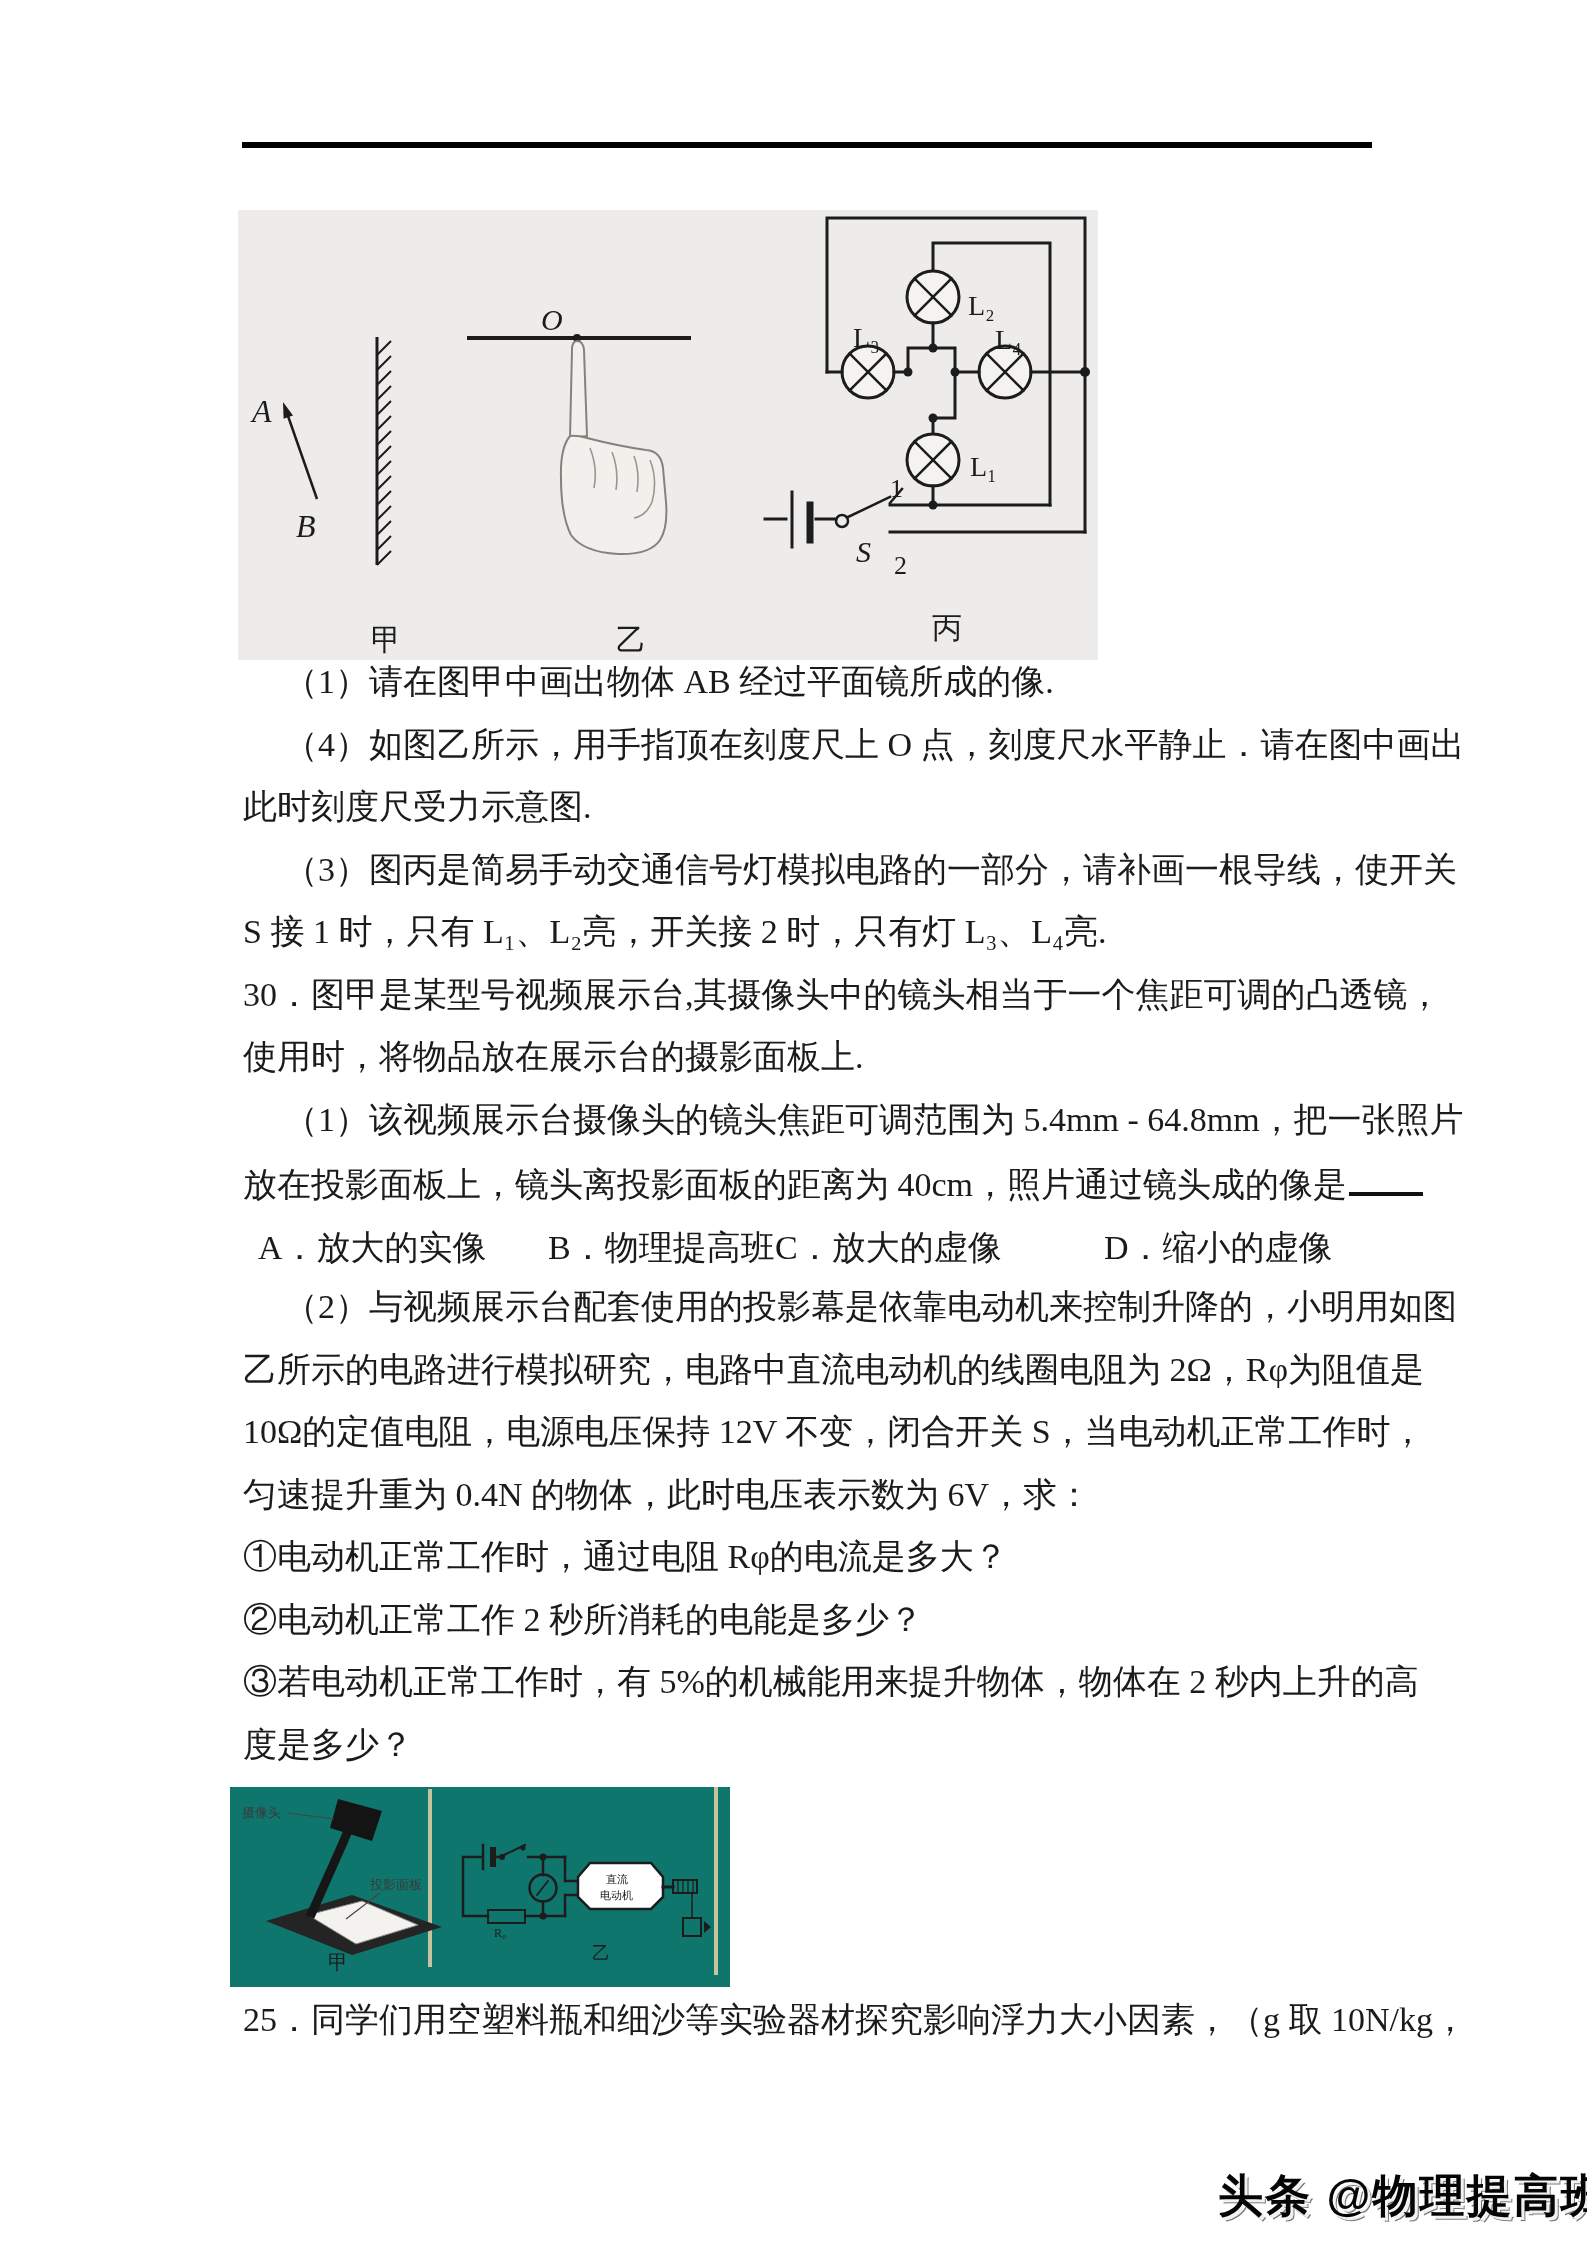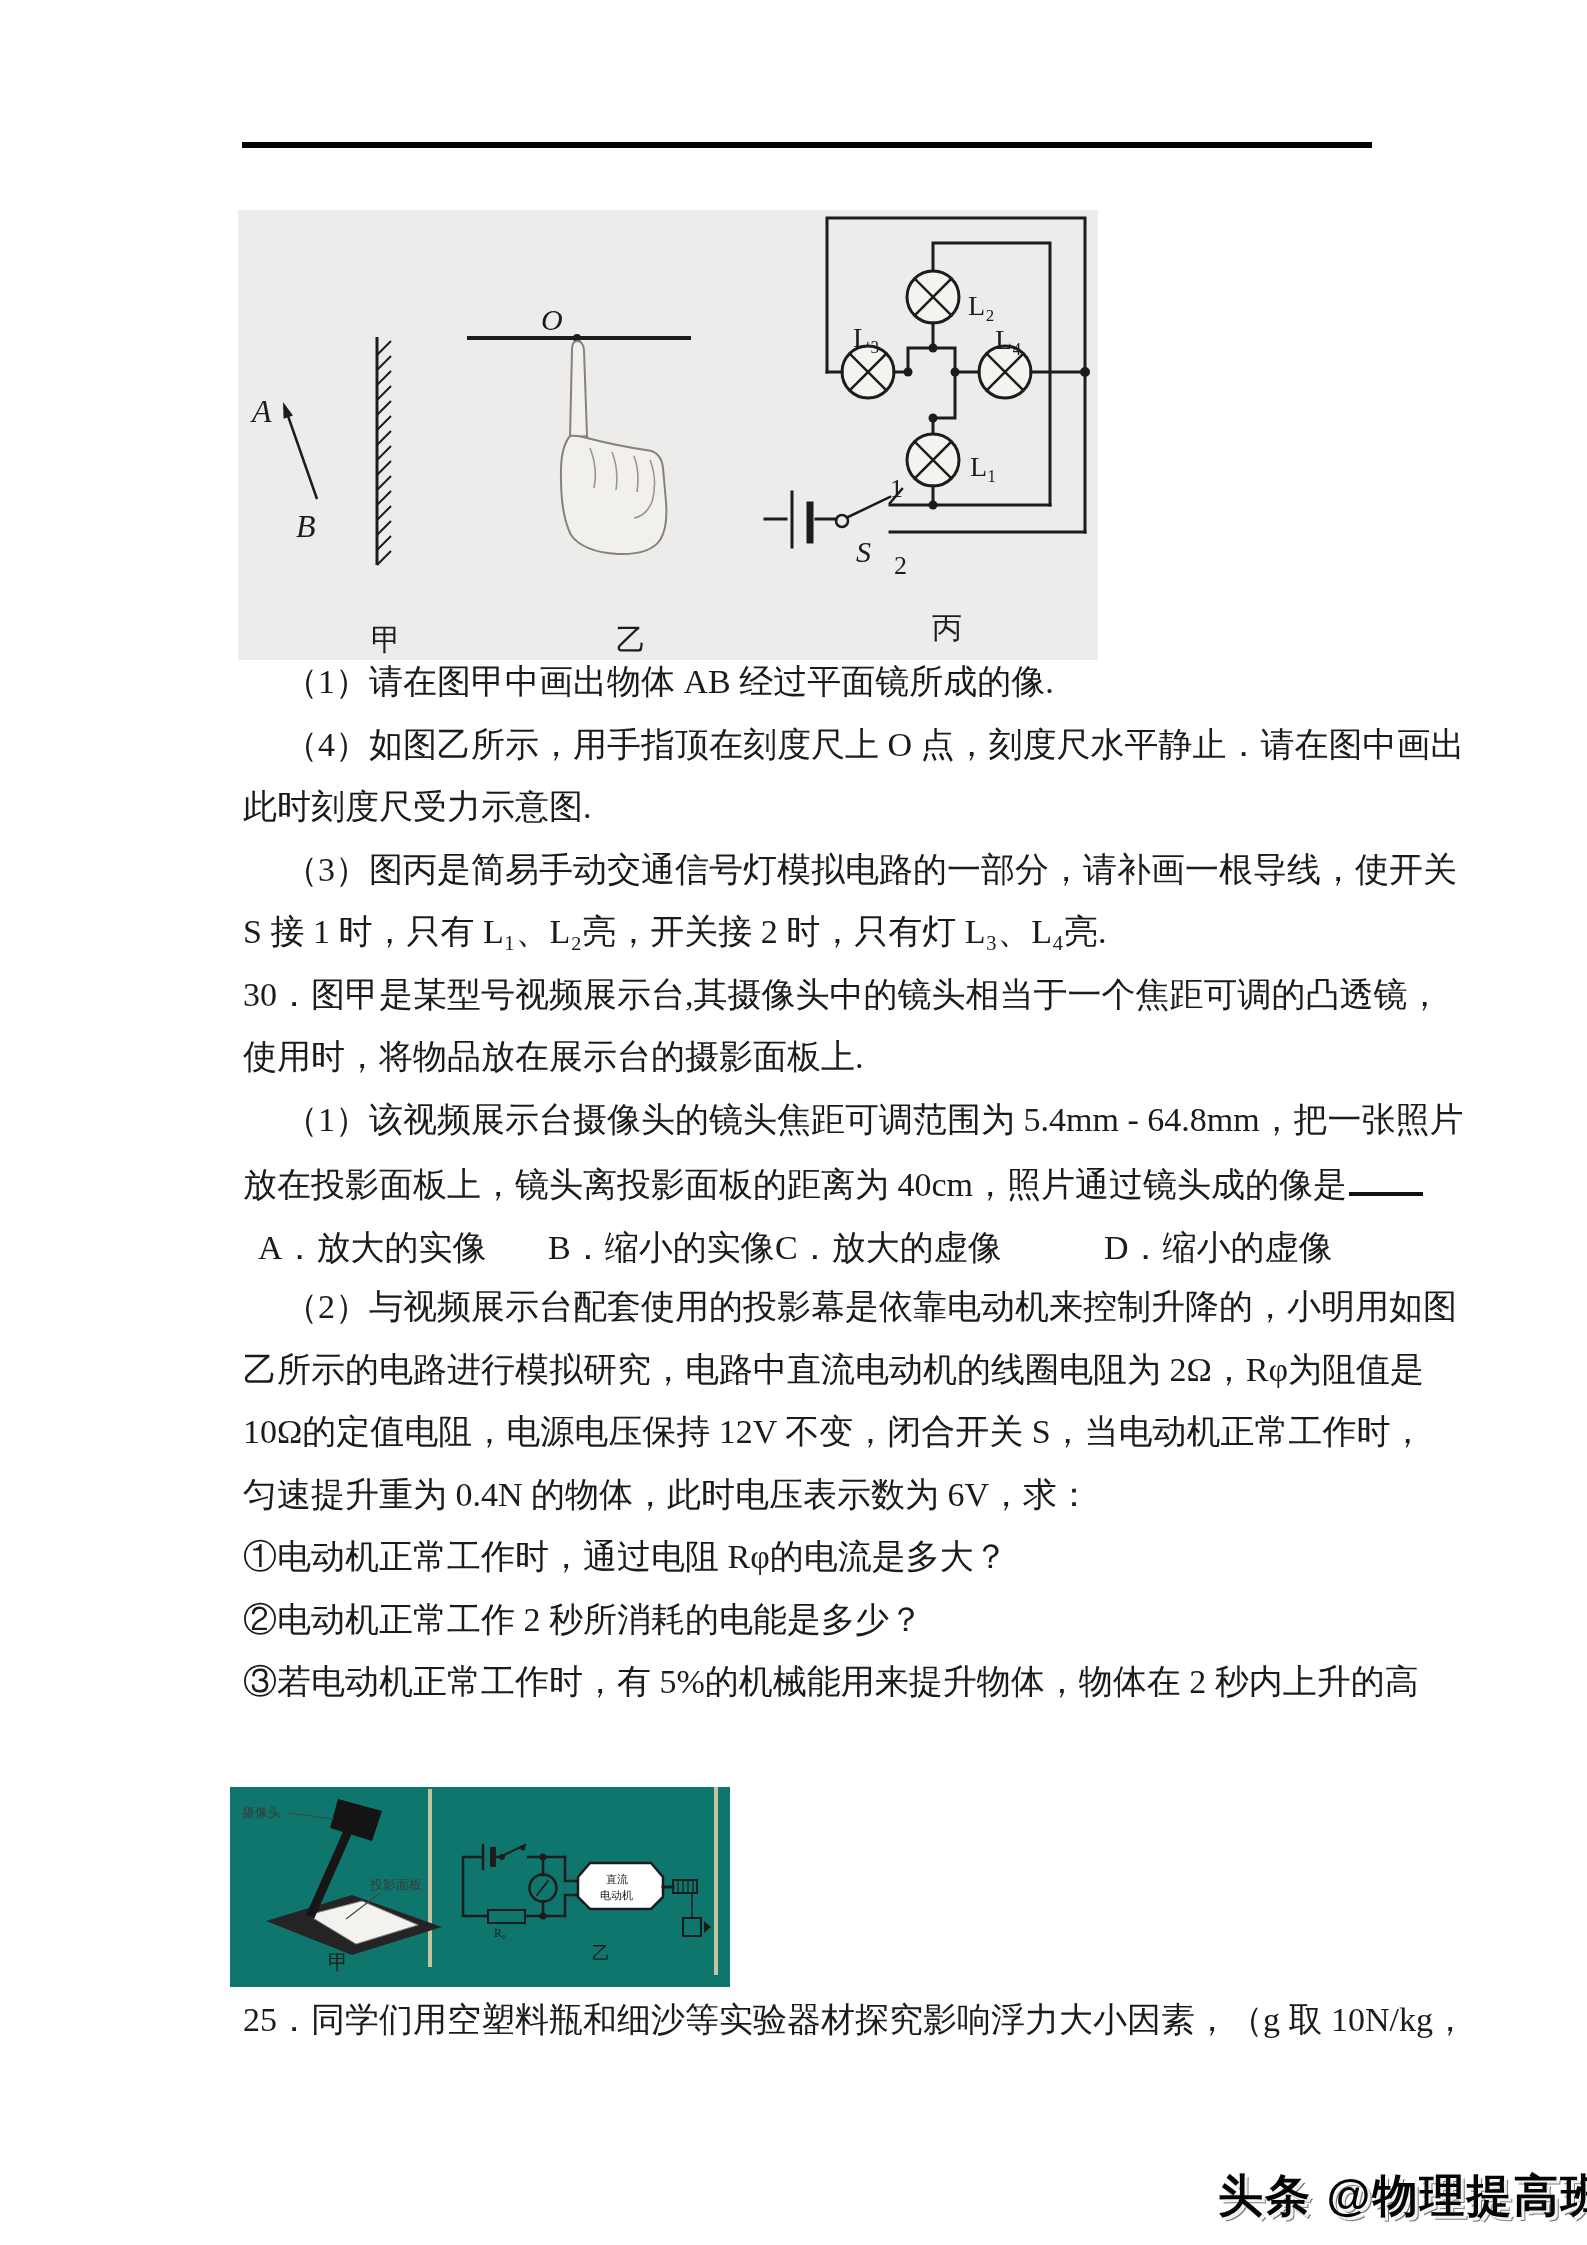--- a/index.html
+++ b/index.html
@@ -119,31 +119,32 @@
   <div class="tl indent" style="top:850px">（3）图丙是简易手动交通信号灯模拟电路的一部分，请补画一根导线，使开关</div>
   <div class="tl" style="top:912px">S 接 1 时，只有 L₁、L₂亮，开关接 2 时，只有灯 L₃、L₄亮.</div>
   <div class="tl" style="top:975px">30．图甲是某型号视频展示台,其摄像头中的镜头相当于一个焦距可调的凸透镜，</div>
   <div class="tl" style="top:1037px">使用时，将物品放在展示台的摄影面板上.</div>
   <div class="tl indent" style="top:1100px">（1）该视频展示台摄像头的镜头焦距可调范围为 5.4mm - 64.8mm，把一张照片</div>
   <div class="tl" style="top:1162px">
     <span>放在投影面板上，镜头离投影面板的距离为 40cm，照片通过镜头成的像是</span><span class="blank"></span>
   </div>
   <div class="optrow">
     <span style="left:0">A．放大的实像</span>
-    <span style="left:290px">B．缩小的实像</span>
+    <span style="left:290px">B．物理提高班</span>
     <span style="left:517px">C．放大的虚像</span>
     <span style="left:846px">D．缩小的虚像</span>
   </div>
   <div class="tl indent" style="top:1287px">（2）与视频展示台配套使用的投影幕是依靠电动机来控制升降的，小明用如图</div>
   <div class="tl" style="top:1350px">乙所示的电路进行模拟研究，电路中直流电动机的线圈电阻为 2Ω，Rφ为阻值是</div>
   <div class="tl" style="top:1412px">10Ω的定值电阻，电源电压保持 12V 不变，闭合开关 S，当电动机正常工作时，</div>
   <div class="tl" style="top:1475px">匀速提升重为 0.4N 的物体，此时电压表示数为 6V，求：</div>
   <div class="tl" style="top:1537px">①电动机正常工作时，通过电阻 Rφ的电流是多大？</div>
   <div class="tl" style="top:1600px">②电动机正常工作 2 秒所消耗的电能是多少？</div>
   <div class="tl" style="top:1662px">③若电动机正常工作时，有 5%的机械能用来提升物体，物体在 2 秒内上升的高</div>
+  <div class="tl" style="top:1725px">度是多少？</div>
   <div class="tl" style="top:2000px">25．同学们用空塑料瓶和细沙等实验器材探究影响浮力大小因素，（g 取 10N/kg，</div>
 
   <div class="figure2">
     <svg width="500" height="200" viewBox="0 0 500 200">
 
       <rect x="198" y="2" width="4" height="178" fill="#d9cda4" opacity="0.9"></rect>
       <rect x="484" y="0" width="4" height="188" fill="#d9cda4" opacity="0.9"></rect>
 
       <g>
         <polygon points="36,134 122,108 212,140 122,168" fill="#242424"></polygon>

